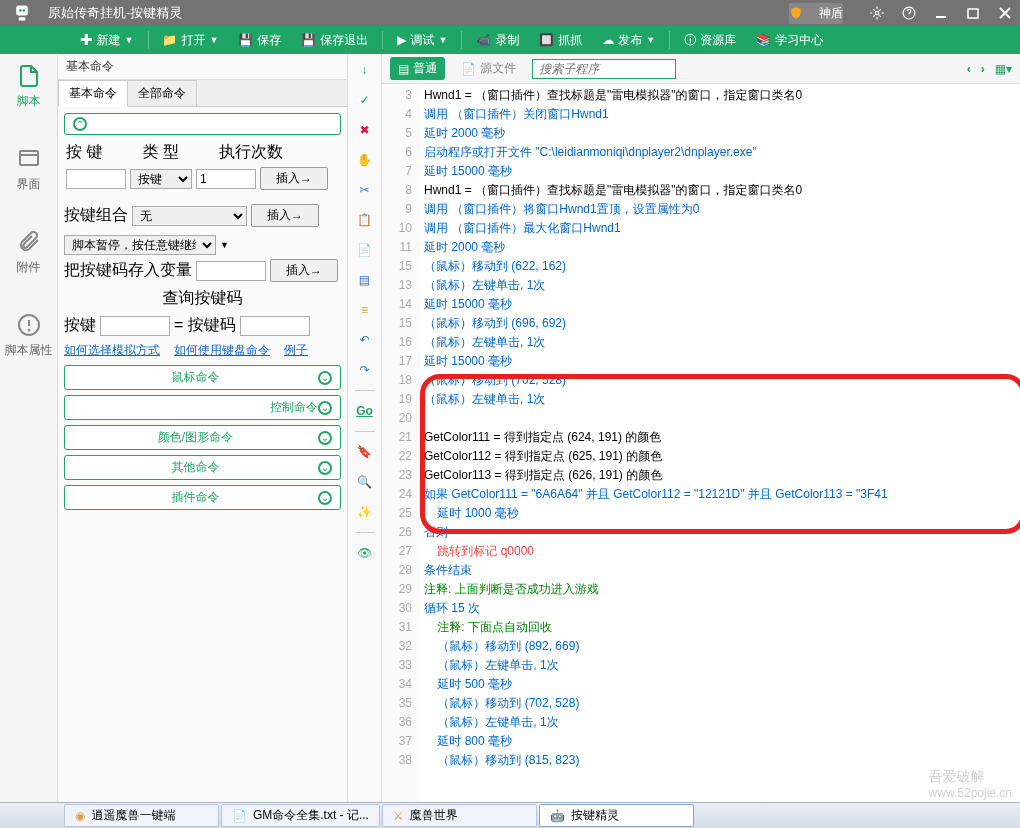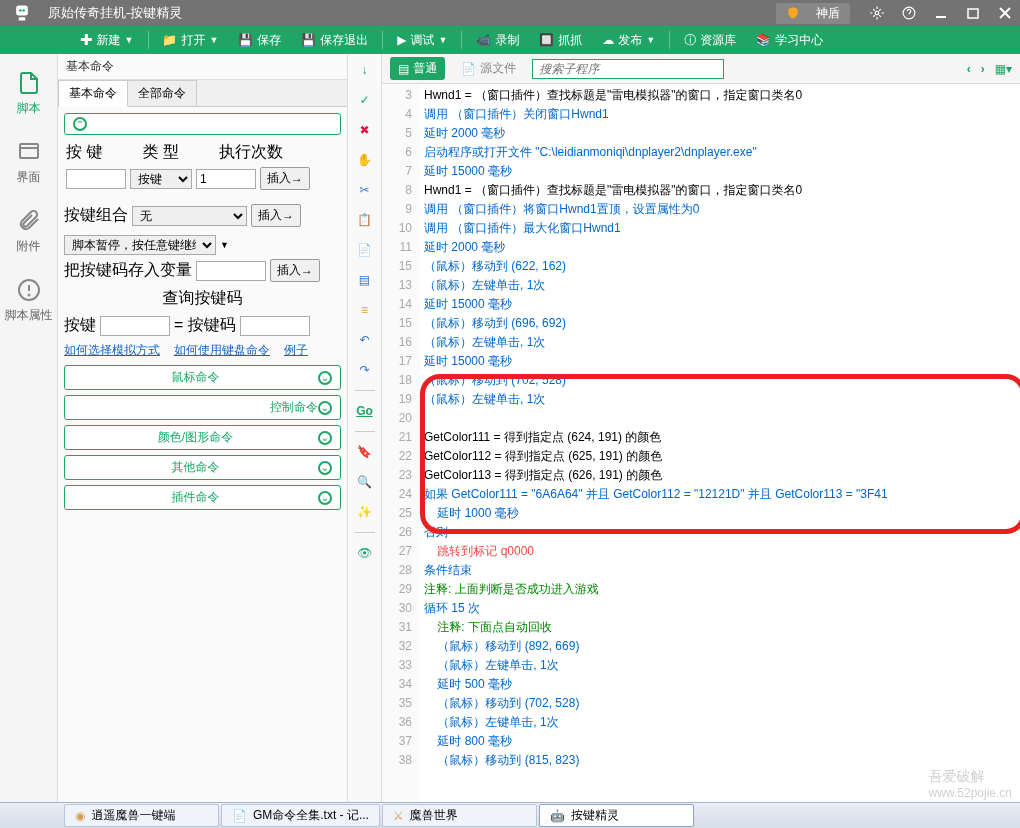--- a/index.html
+++ b/index.html
@@ -1,52 +1,52 @@
 <!DOCTYPE html>
 <html><head><meta charset="utf-8"><style>
 *{box-sizing:border-box;margin:0;padding:0;font-family:"Microsoft YaHei","SimSun",Arial,sans-serif;font-size:12px}
 body{background:#fff;width:1020px;height:828px;overflow:hidden;position:relative}
 .titlebar{height:26px;background:#737373;display:flex;align-items:center;color:#fff;padding:0 8px}
 .logo{width:28px;height:20px;margin-right:12px;display:flex;align-items:center;justify-content:center}
 .logo svg{width:24px;height:20px}
 .title{flex:1;font-size:13px}
-.shield{display:flex;align-items:center;gap:16px;background:rgba(255,255,255,0.15);padding:2px 10px;border-radius:2px;margin-right:10px}
+.shield{display:flex;align-items:center;gap:16px;background:rgba(255,255,255,0.15);padding:2px 0;border-radius:2px;margin-right:17px}
 .win-btns{display:flex;gap:18px;margin-left:10px}
 .win-btn{width:14px;height:14px;display:flex;align-items:center;justify-content:center;cursor:pointer}
 .toolbar{height:28px;background:#1fa667;display:flex;align-items:center;color:#fff;padding-left:70px}
 .tb-item{display:flex;align-items:center;gap:4px;padding:0 10px;cursor:pointer;font-size:13px}
 .tb-sep{width:1px;height:18px;background:rgba(255,255,255,0.3);margin:0 4px}
 .main{display:flex;height:calc(100% - 80px)}
-.left-rail{width:58px;background:#f5f5f5;border-right:1px solid #ddd;display:flex;flex-direction:column;align-items:center;padding-top:12px;gap:14px}
+.left-rail{width:58px;background:#f5f5f5;border-right:1px solid #ddd;display:flex;flex-direction:column;align-items:center;padding-top:5px;gap:28px}
 .rail-item{display:flex;flex-direction:column;align-items:center;gap:4px;cursor:pointer;color:#666;padding:4px;width:100%}
 .rail-item.active{color:#1fa667}
 .rail-icon{width:26px;height:26px;display:flex;align-items:center;justify-content:center}
 .rail-label{font-size:12px}
 .panel{width:290px;background:#fafafa;border-right:1px solid #ddd;display:flex;flex-direction:column}
 .panel-hdr{padding:4px 8px;border-bottom:1px solid #ddd;font-size:12px;color:#333}
 .tabs{display:flex;border-bottom:1px solid #ccc;background:#f0f0f0}
 .tab{padding:4px 10px;border:1px solid #ccc;border-bottom:none;background:#eee;cursor:pointer;margin-right:-1px}
 .tab.active{background:#fff;border-bottom:1px solid #fff;margin-bottom:-1px}
 .panel-body{padding:6px;overflow-y:auto;flex:1}
 .accordion{border:1px solid #1fa667;border-radius:3px;padding:3px 8px;margin-bottom:5px;display:flex;justify-content:space-between;align-items:center;cursor:pointer;color:#1fa667;background:#fff}
 .acc-expanded{border:1px solid #1fa667;border-radius:3px;padding:3px 8px;margin-bottom:5px;display:flex;justify-content:space-between;align-items:center;cursor:pointer;color:#1fa667;background:#fff}
 .form-grp{margin-bottom:8px;padding:2px}
 .form-row{display:flex;align-items:center;gap:4px;margin-bottom:4px}
 .lbl{font-size:16px}
 input[type=text],select{border:1px solid #aaa;padding:1px 3px;font-size:12px;height:20px}
-.btn-insert{border:1px solid #999;background:#f0f0f0;padding:2px 6px;cursor:pointer;font-size:12px;border-radius:2px}
+.btn-insert{border:1px solid #999;background:#f0f0f0;padding:2px 15px;cursor:pointer;font-size:12px;border-radius:2px}
 .links{color:#1565c0;text-decoration:underline;display:flex;gap:14px;margin:6px 0}
 .links a{color:#1565c0;cursor:pointer}
 .vtoolbar{width:34px;background:#f9f9f9;border-right:1px solid #ddd;display:flex;flex-direction:column;align-items:center;padding-top:6px;gap:10px}
 .vtb-item{width:20px;height:20px;display:flex;align-items:center;justify-content:center;cursor:pointer;color:#888}
 .editor{flex:1;display:flex;flex-direction:column;overflow:hidden}
 .ed-head{height:30px;background:#f5f5f5;border-bottom:1px solid #ddd;display:flex;align-items:center;padding:0 8px;gap:8px}
 .mode-btn{background:#1fa667;color:#fff;padding:3px 8px;border-radius:3px;display:flex;align-items:center;gap:4px;cursor:pointer}
 .mode-btn2{color:#888;padding:3px 8px;display:flex;align-items:center;gap:4px;cursor:pointer}
-.search-box{border:1px solid #1fa667;padding:2px 6px;width:192px;height:20px;font-style:italic;color:#999}
+.search-box{border:1px solid #1fa667;padding:2px 6px;width:144px;height:20px;font-style:italic;color:#999}
 .nav-arrows{margin-left:auto;display:flex;gap:10px;color:#1fa667}
 .code-area{flex:1;display:flex;overflow:auto;background:#fff;position:relative}
 .gutter{width:38px;background:#fafafa;text-align:right;padding:2px 8px 2px 2px;color:#aaa;font-family:Consolas,monospace;font-size:13px;line-height:19px;flex-shrink:0}
 .code{flex:1;padding:2px 4px;font-family:Consolas,"Microsoft YaHei",monospace;font-size:13px;line-height:19px;white-space:pre;position:relative}
 .ln{height:19px}
 .c-blue{color:#0066cc}
 .c-green{color:#008800}
 .c-orange{color:#ef4444}
 .c-black{color:#000}
 .highlight-box{position:absolute;border:5px solid #e82020;border-radius:20px;pointer-events:none;left:420px;top:374px;width:606px;height:160px;z-index:10}

